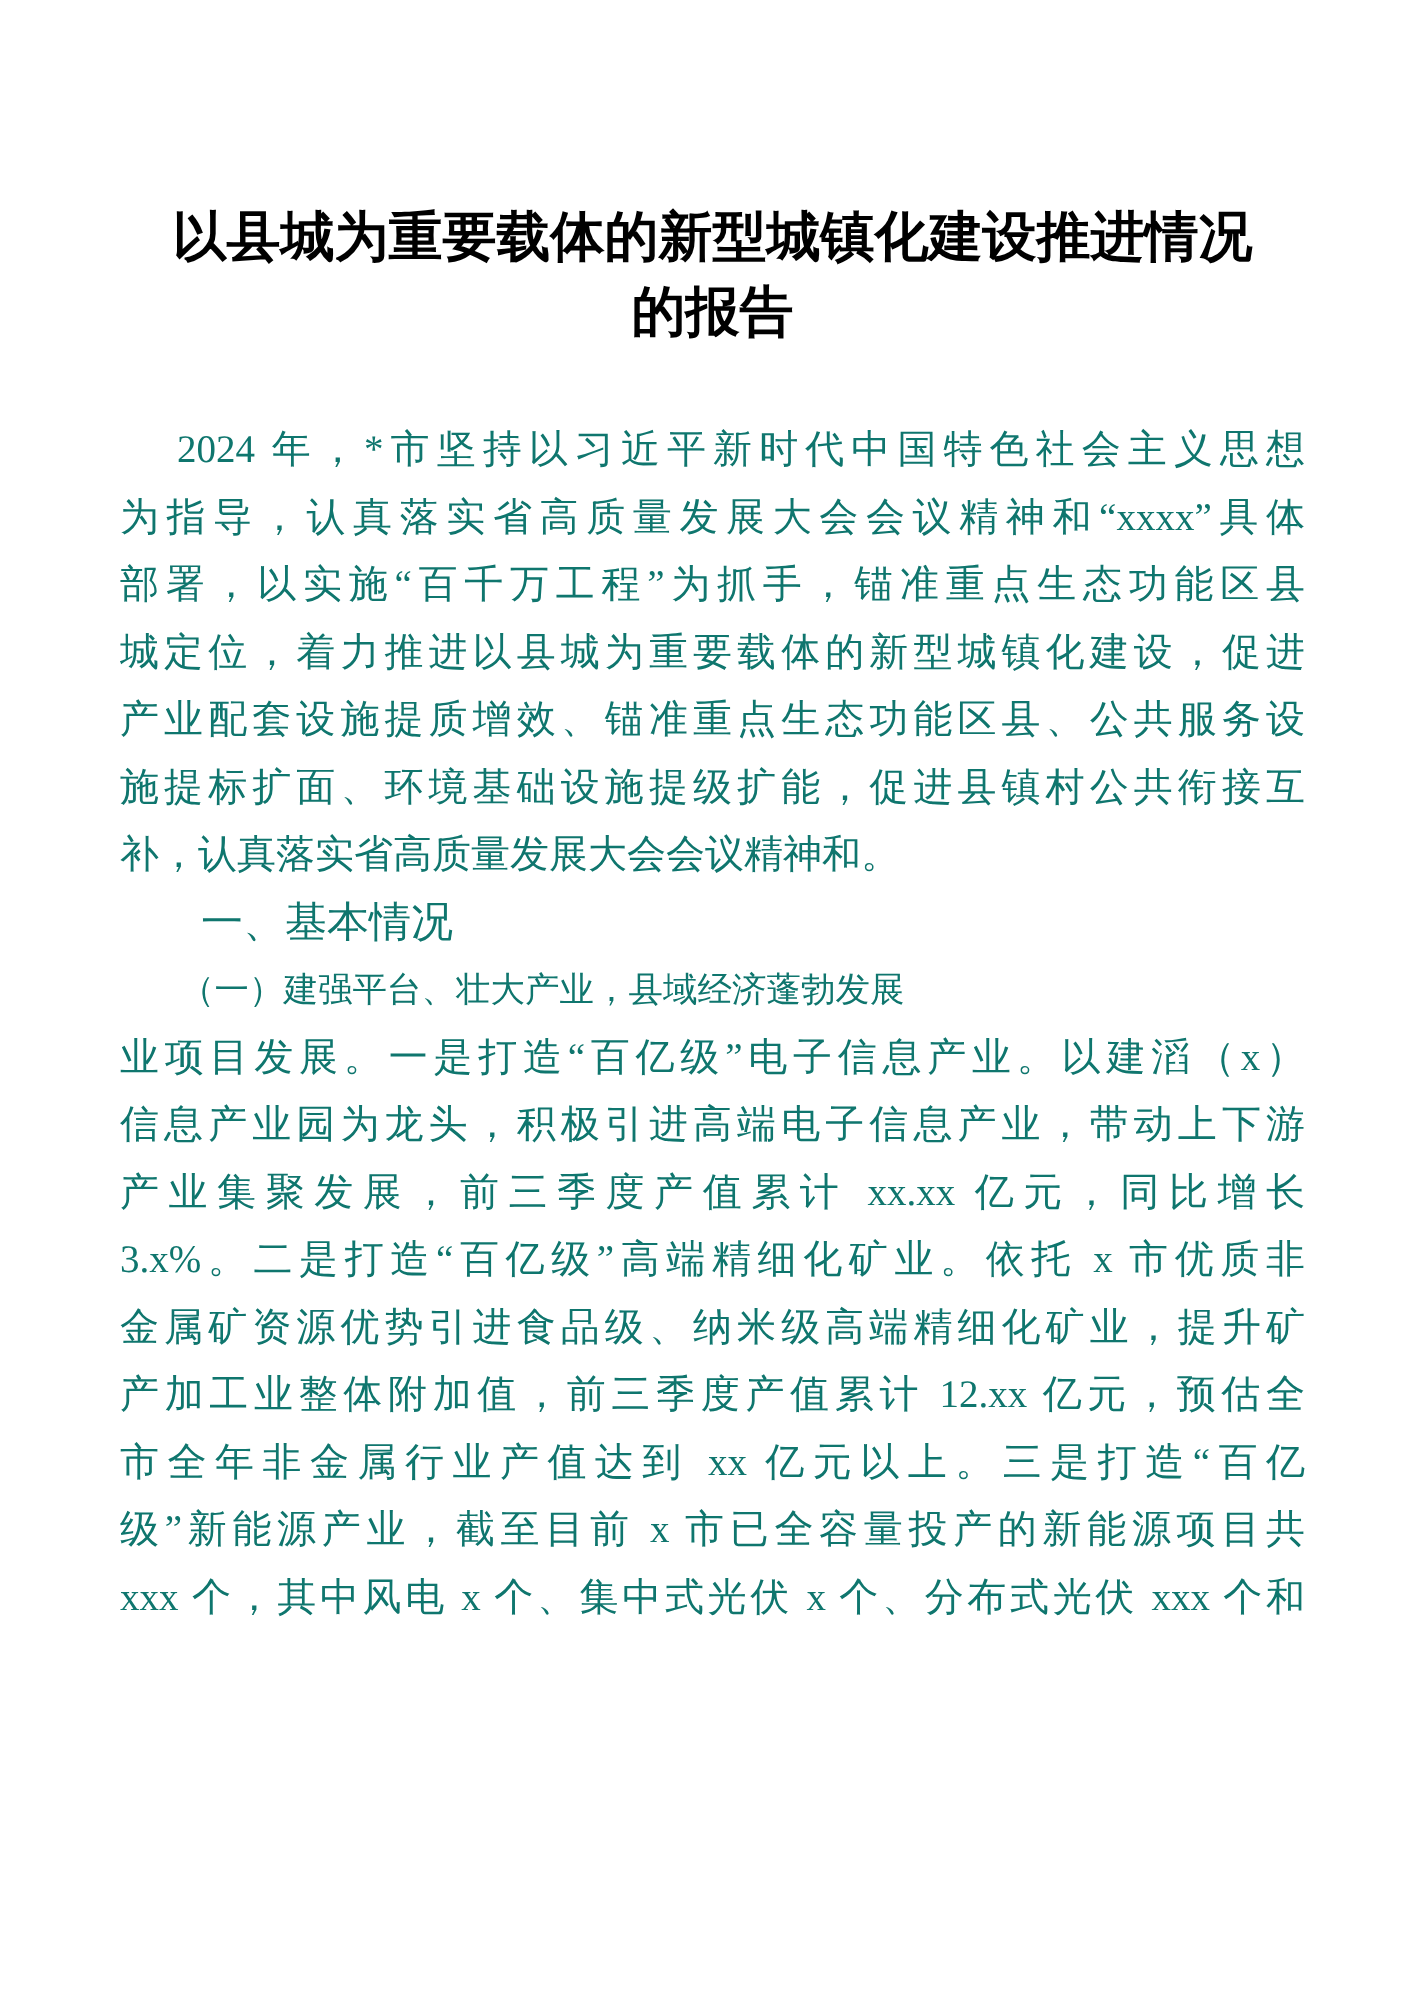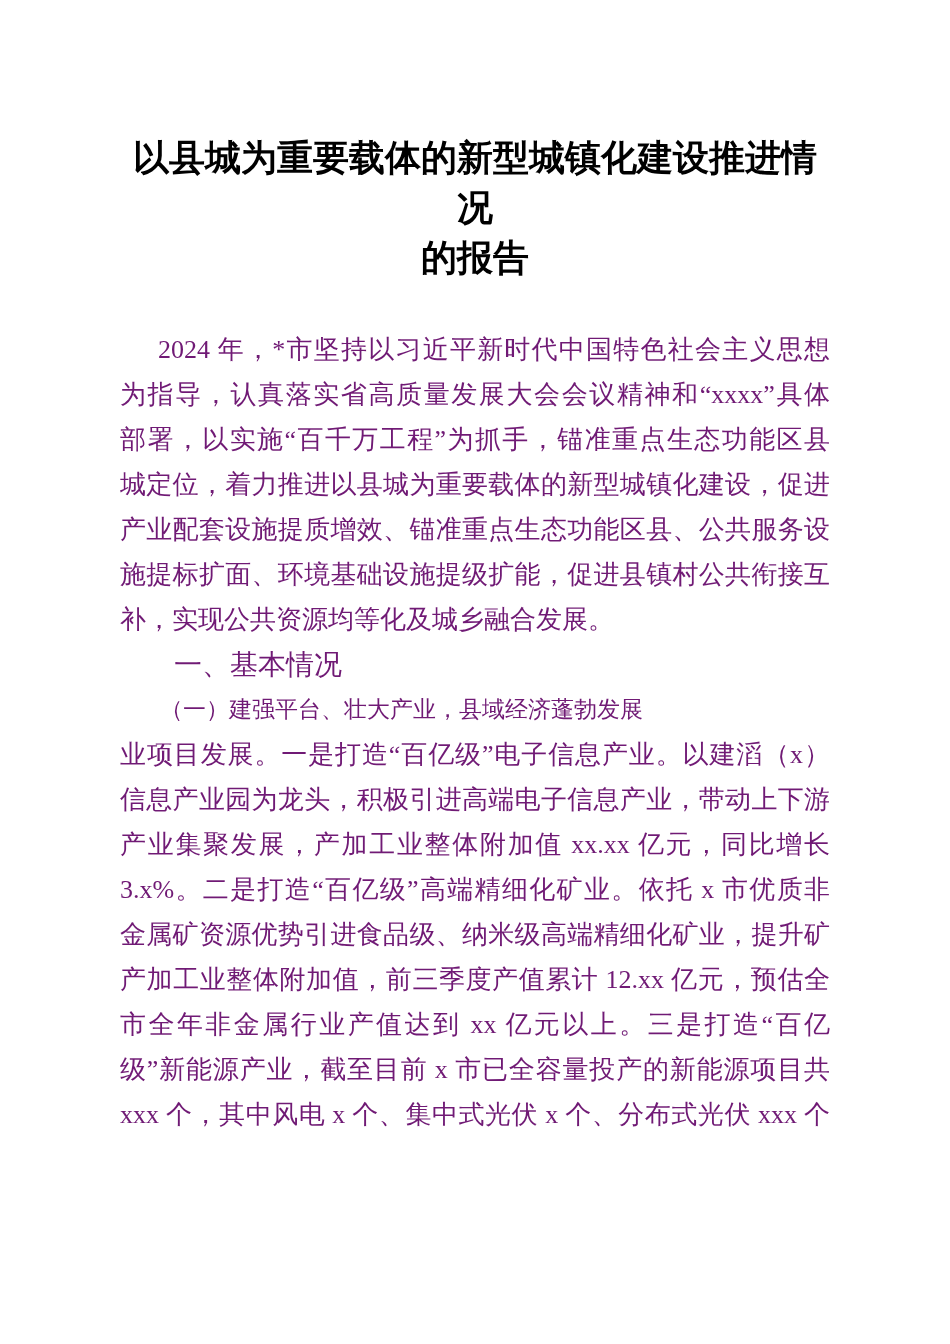--- a/index.html
+++ b/index.html
@@ -8,21 +8,21 @@
     background: #ffffff;
   }
   .page {
     position: relative;
     width: 950px;
     height: 1344px;
     margin: 0 auto;
     background: #ffffff;
     color: #000000;
     box-sizing: border-box;
-    padding: 0 120px;
+    padding: 0 80px;
     overflow: hidden;
     font-family: "Liberation Serif", "DejaVu Serif", serif;
   }
   .doc-title {
     margin: 133px 0 0 0;
     font-size: 36px;
     font-weight: bold;
     line-height: 50px;
     text-align: center;
     letter-spacing: 0px;
@@ -34,21 +34,21 @@
   .doc-body {
     margin-top: 44px;
   }
   .line {
     font-size: 26px;
     line-height: 45px;
     height: 45px;
     overflow: hidden;
     text-align: justify;
     text-align-last: justify;
-    color: #701a75;
+    color: #0f766e;
   }
   .line.last {
     text-align-last: left;
   }
   .line.indent {
     text-indent: 38px;
   }
   .line.heading1 {
     font-family: "Liberation Sans", "DejaVu Sans", sans-serif;
     font-weight: normal;
@@ -72,26 +72,26 @@
     <span class="title-line">以县城为重要载体的新型城镇化建设推进情况</span>
     <span class="title-line">的报告</span>
   </h1>
   <div class="doc-body">
       <div class="line paragraph indent">2024 年，*市坚持以习近平新时代中国特色社会主义思想</div>
       <div class="line paragraph">为指导，认真落实省高质量发展大会会议精神和“xxxx”具体</div>
       <div class="line paragraph">部署，以实施“百千万工程”为抓手，锚准重点生态功能区县</div>
       <div class="line paragraph">城定位，着力推进以县城为重要载体的新型城镇化建设，促进</div>
       <div class="line paragraph">产业配套设施提质增效、锚准重点生态功能区县、公共服务设</div>
       <div class="line paragraph">施提标扩面、环境基础设施提级扩能，促进县镇村公共衔接互</div>
-      <div class="line paragraph last">补，实现公共资源均等化及城乡融合发展。</div>
+      <div class="line paragraph last">补，认真落实省高质量发展大会会议精神和。</div>
       <div class="line heading1 last">一、基本情况</div>
       <div class="line heading2 last">（一）建强平台、壮大产业，县域经济蓬勃发展</div>
       <div class="line paragraph">业项目发展。一是打造“百亿级”电子信息产业。以建滔（x）</div>
       <div class="line paragraph">信息产业园为龙头，积极引进高端电子信息产业，带动上下游</div>
-      <div class="line paragraph">产业集聚发展，产加工业整体附加值 xx.xx 亿元，同比增长</div>
+      <div class="line paragraph">产业集聚发展，前三季度产值累计 xx.xx 亿元，同比增长</div>
       <div class="line paragraph">3.x%。二是打造“百亿级”高端精细化矿业。依托 x 市优质非</div>
       <div class="line paragraph">金属矿资源优势引进食品级、纳米级高端精细化矿业，提升矿</div>
       <div class="line paragraph">产加工业整体附加值，前三季度产值累计 12.xx 亿元，预估全</div>
       <div class="line paragraph">市全年非金属行业产值达到 xx 亿元以上。三是打造“百亿</div>
       <div class="line paragraph">级”新能源产业，截至目前 x 市已全容量投产的新能源项目共</div>
       <div class="line paragraph">xxx 个，其中风电 x 个、集中式光伏 x 个、分布式光伏 xxx 个和</div>
     </div>
 </div>
 
 </body></html>

